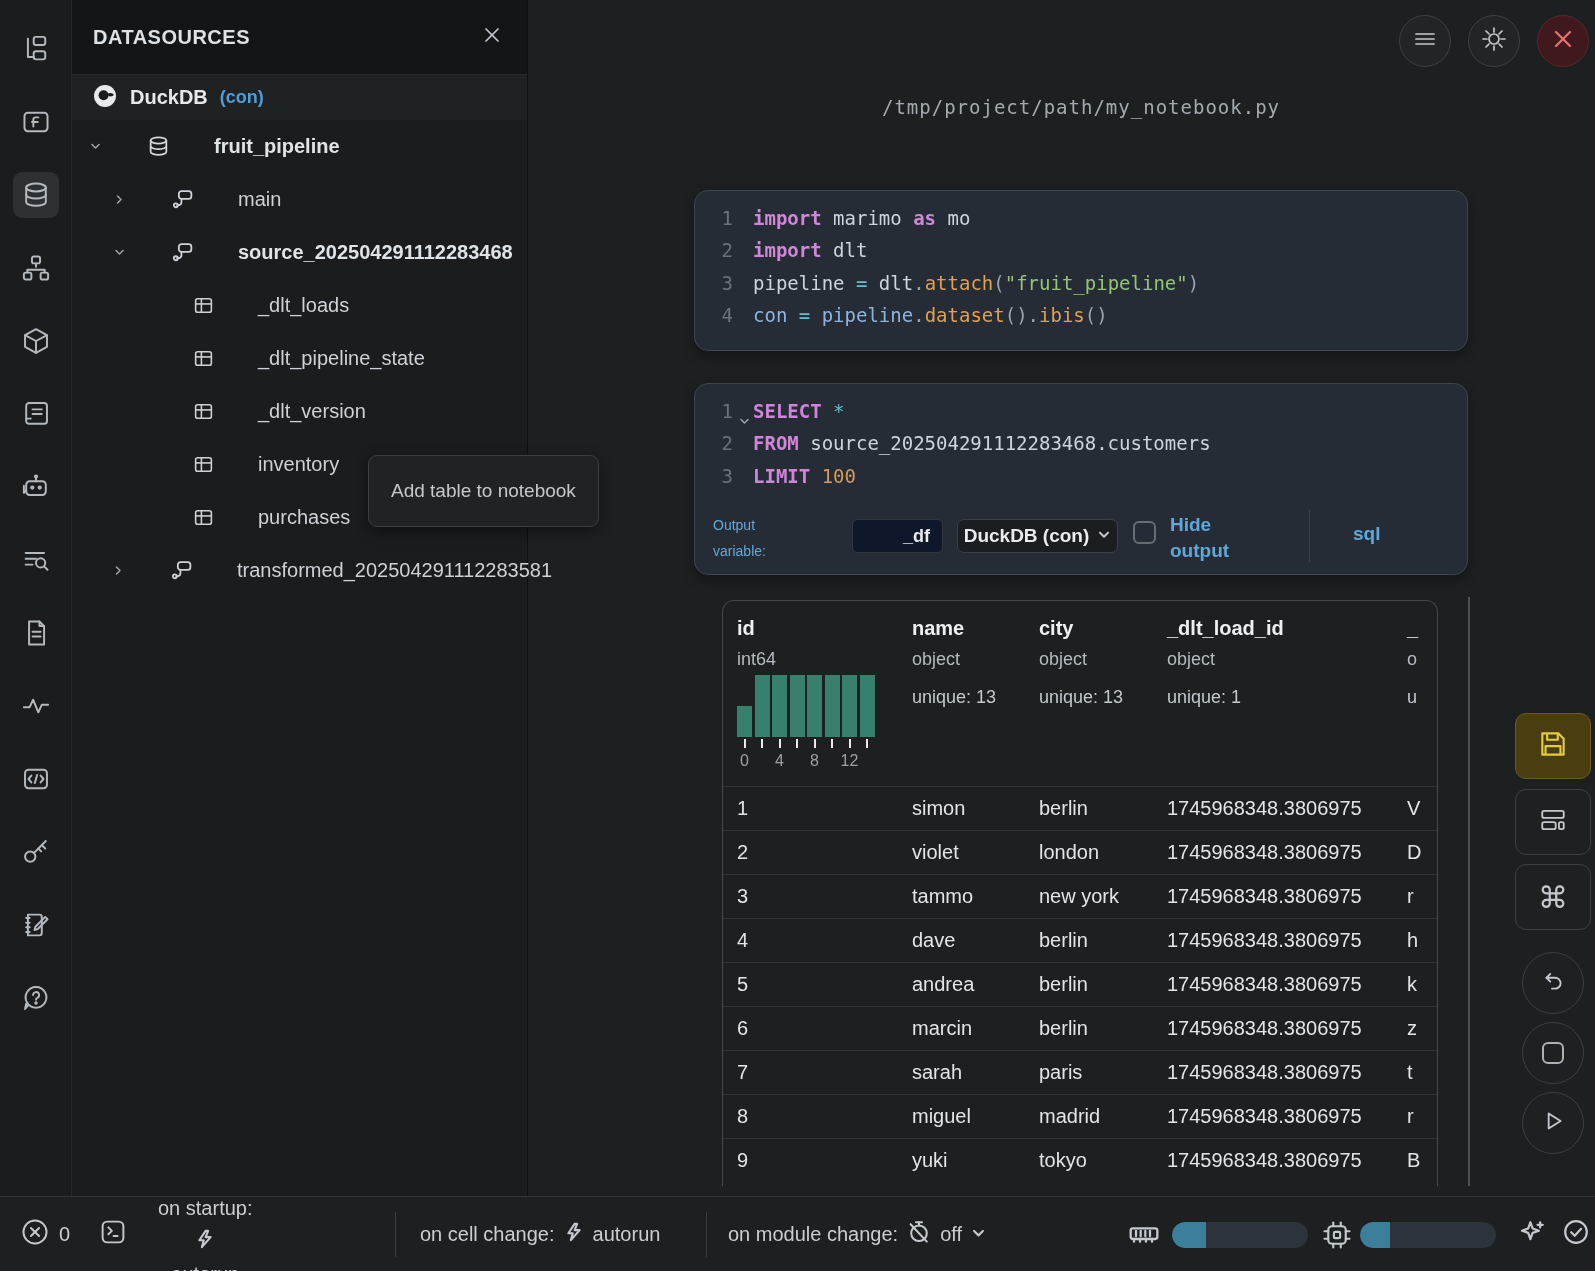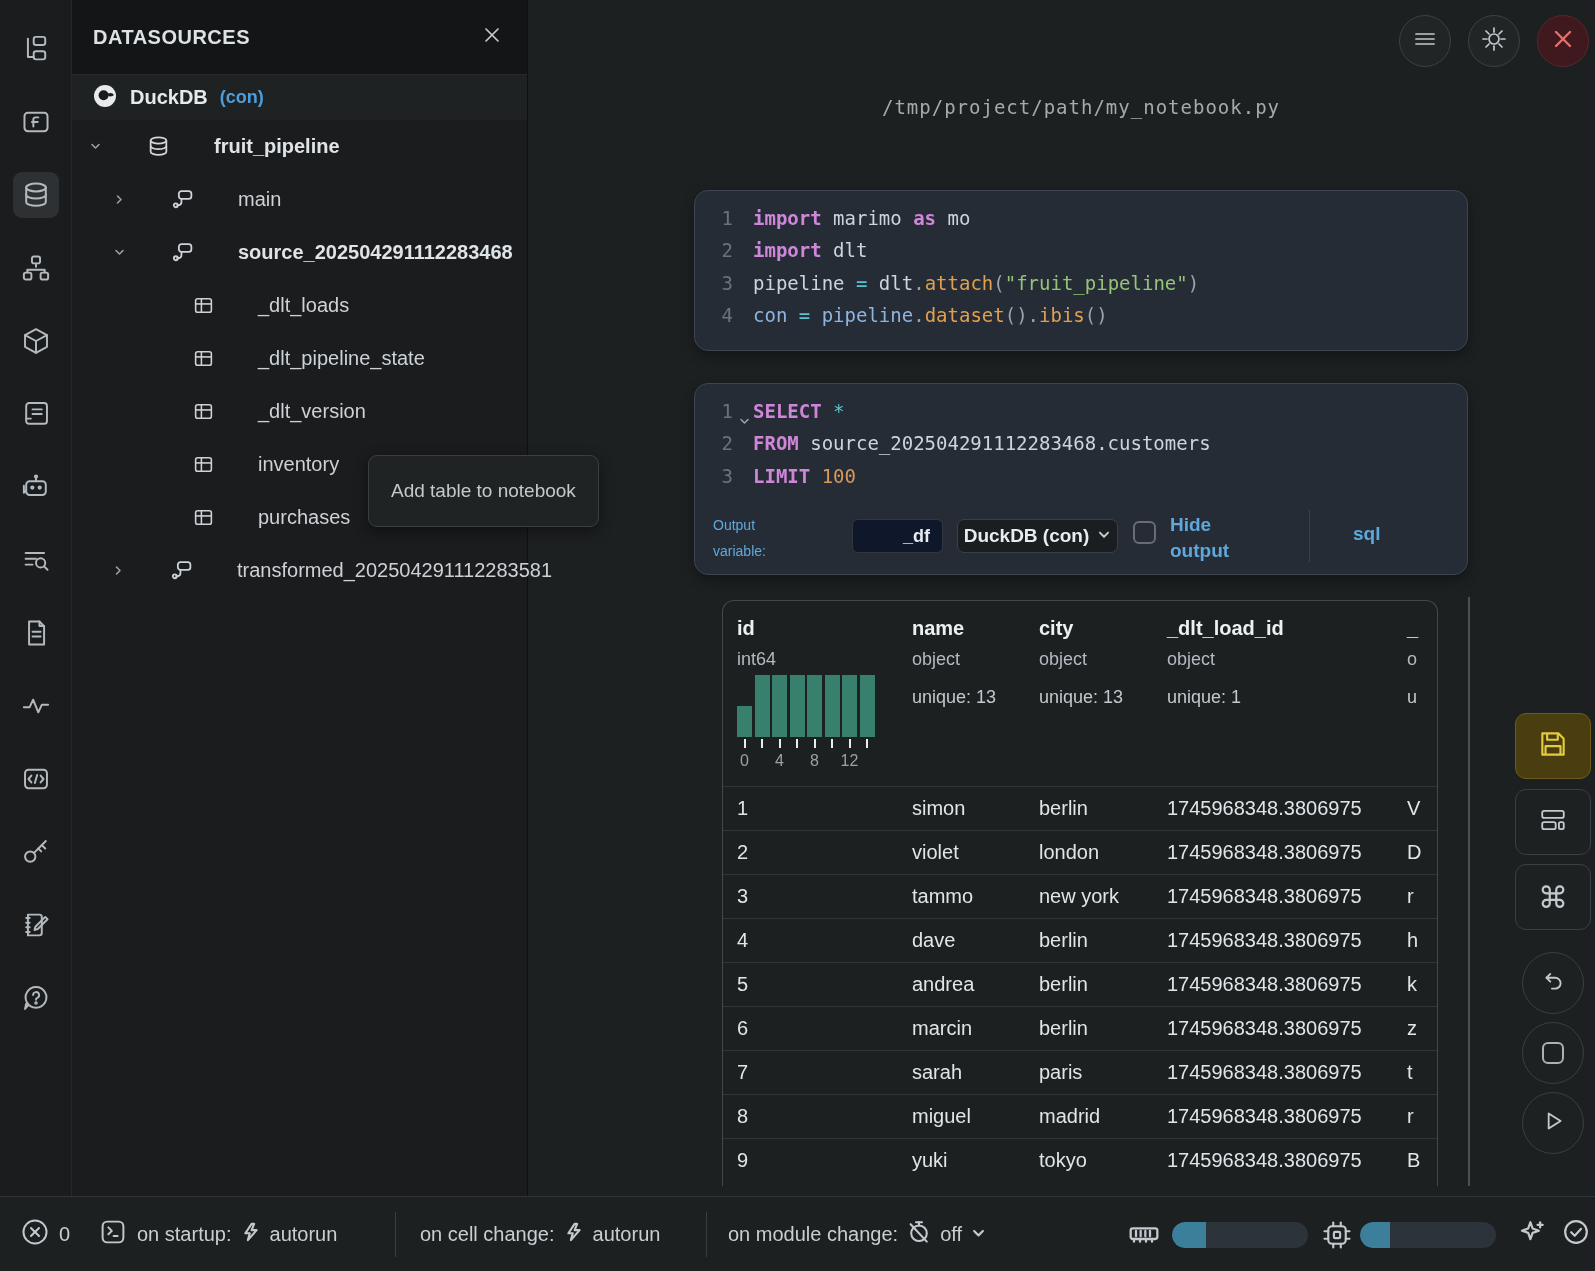--- a/index.html
+++ b/index.html
@@ -620,21 +620,21 @@
     </div>
     <div class="sb" style="left:98px;">
       <span>
         <svg class="ic" width="30" height="30" viewBox="0 0 26 26">
             <rect x="4" y="4" width="18" height="18" rx="4"></rect>
             <polyline points="9,9 12,12 9,15"></polyline>
             <line x1="13.5" y1="16.5" x2="17" y2="16.5"></line>
           </svg>
       </span>
     </div>
-    <div class="sb" style="left:137px;">
+    <div class="sb" style="left:158px;flex-direction:column;">
       <span>on startup:</span>
       <span>
         <svg class="ic" width="20" height="20" viewBox="0 0 16 16" stroke-width="1.4">
             <path d="M8.5 1.5 L3.5 9 H7 L5.5 14.5 L12.5 6.5 H8.5 L10.5 1.5 Z"></path>
           </svg>
       </span>
       <span>autorun</span>
     </div>
     <div class="sb-div" style="left:395px;"></div>
     <div class="sb" style="left:420px;">

